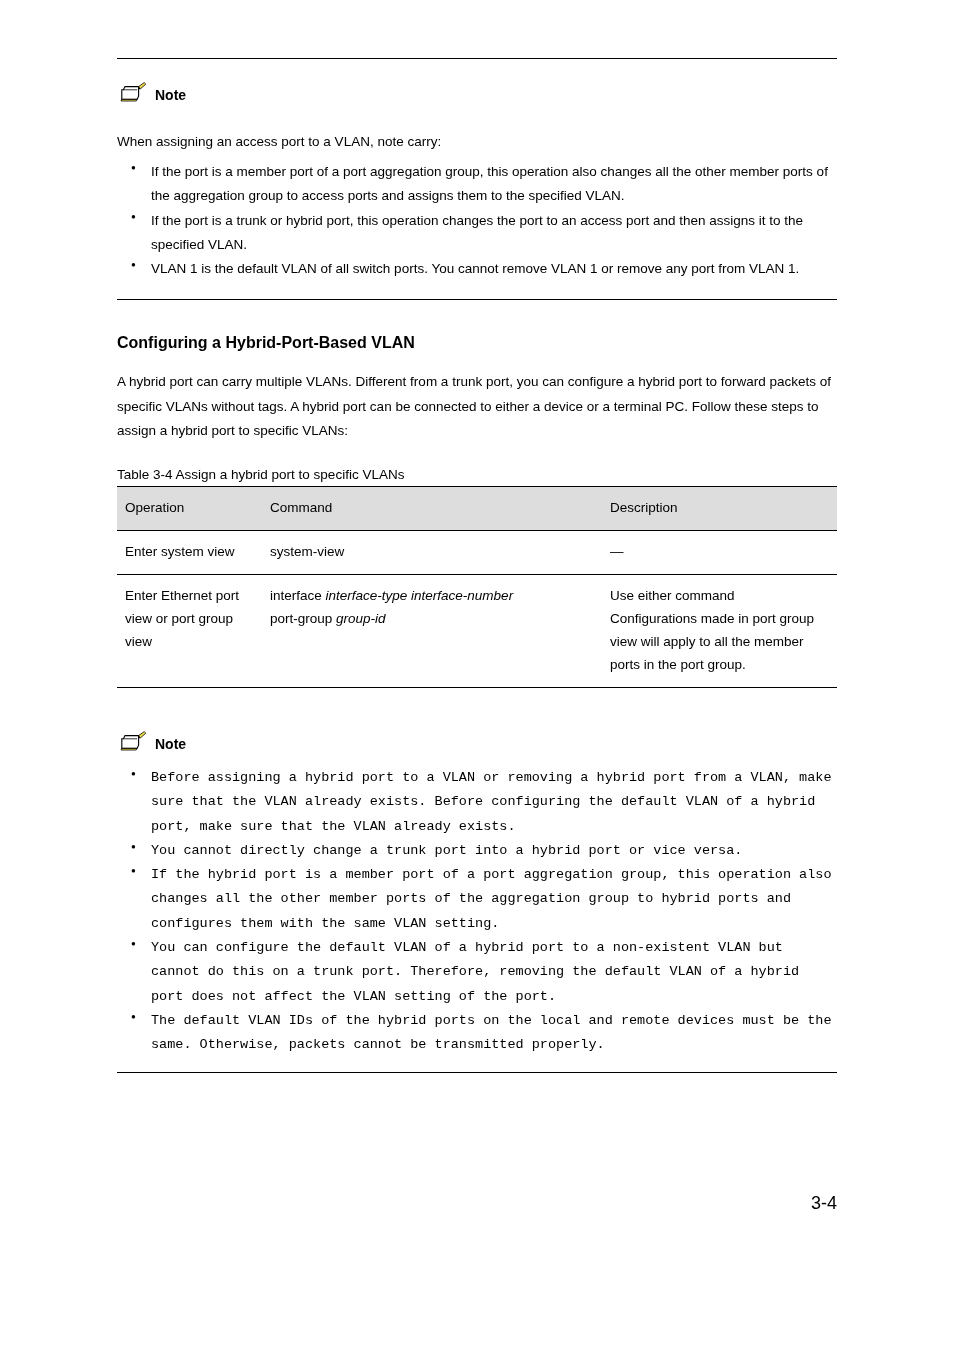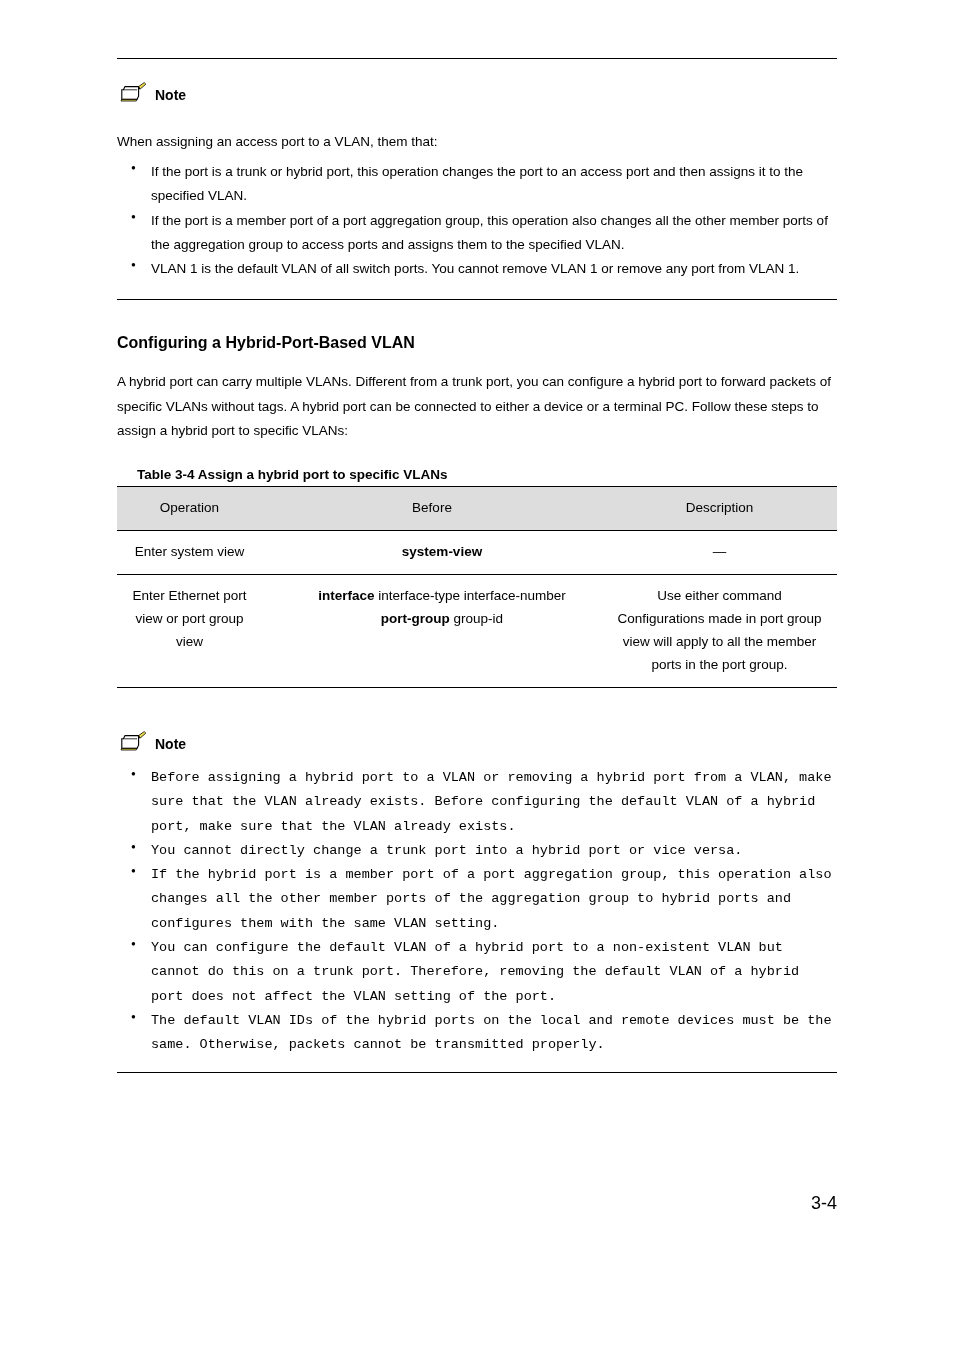--- a/index.html
+++ b/index.html
@@ -19,33 +19,33 @@
   ul.bullets { list-style: none; padding-left: 34px; }
   ul.bullets li { position: relative; padding-left: 0; font-size: 13.5px; line-height: 1.8; margin-bottom: 0; }
   ul.bullets li::before {
     content: "●"; position: absolute; left: -20px; top: 1px; font-size: 8px;
   }
   .note-end-rule { border-top: 1.5px solid #000; margin-top: 18px; margin-bottom: 30px; }
   h2.section-title { font-size: 16px; font-weight: bold; margin-top: 34px; margin-bottom: 18px; }
   p.body { font-size: 13.5px; line-height: 1.8; margin-bottom: 4px; }
   .table-caption { font-size: 13.5px; margin-top: 24px; margin-bottom: 4px; }
   table.cfg { width: 100%; border-collapse: collapse; font-size: 13.5px; }
-  table.cfg th, table.cfg td { text-align: center; padding: 10px 8px; vertical-align: top; line-height: 1.7; }
+  table.cfg th, table.cfg td { text-align: left; padding: 10px 8px; vertical-align: top; line-height: 1.7; }
   table.cfg th { background: #ddd; font-weight: normal; border-bottom: 1px solid #000; }
   table.cfg thead tr th { border-top: 1.5px solid #000; }
   table.cfg td { border-bottom: 1px solid #000; }
   table.cfg col.c1 { width: 145px; }
   table.cfg col.c2 { width: 340px; }
   table.cfg col.c3 { width: auto; }
   .note-block-2 { margin-top: 42px; }
   .note-block-2 .note-heading { margin-bottom: 8px; }
   .note-block-2 ul.bullets { margin-top: 1px; font-family: Liberation Mono, monospace; }
   .note-end-rule-2 { border-top: 1px solid #000; margin-top: 14px; }
-  .bold { font-weight: bold; margin-left: 20px; }
-  .mono-arg { }
+  .bold { font-weight: normal; }
+  .mono-arg { font-style: italic; }
   .page-num { text-align: right; font-size: 18px; margin-top: 120px; }
 </style>
 </head>
 <body>
 
 <div class="page">
 
   <div class="top-rule"></div>
 
   <div class="note-block">
@@ -57,24 +57,24 @@
             <path d="M5 8 L22 8" stroke="#000" stroke-width="1"></path>
             <path d="M2 22 L21 22 L22 20 L3 20 Z" fill="#f4e04d" stroke="#000" stroke-width="1"></path>
             <path d="M24 4 L31 -1 L33 1 L26 7 Z" fill="#f4e04d" stroke="#000" stroke-width="1"></path>
             <path d="M24 4 L26 7 L23 8 Z" fill="#000"></path>
           </g>
         </svg>
       </span>
       <span class="label">Note</span>
     </div>
 
-    <div class="intro-line">When assigning an access port to a VLAN, them that:</div>
+    <div class="intro-line">When assigning an access port to a VLAN, note carry:</div>
     <ul class="bullets">
+      <li>If the port is a member port of a port aggregation group, this operation also changes all the other member ports of the aggregation group to access ports and assigns them to the specified VLAN.</li>
       <li>If the port is a trunk or hybrid port, this operation changes the port to an access port and then assigns it to the specified VLAN.</li>
-      <li>If the port is a member port of a port aggregation group, this operation also changes all the other member ports of the aggregation group to access ports and assigns them to the specified VLAN.</li>
       <li>VLAN 1 is the default VLAN of all switch ports. You cannot remove VLAN 1 or remove any port from VLAN 1.</li>
     </ul>
     <div class="note-end-rule"></div>
   </div>
 
   <h2 class="section-title">Configuring a Hybrid-Port-Based VLAN</h2>
 
   <p class="body">A hybrid port can carry multiple VLANs. Different from a trunk port, you can configure a hybrid port to forward packets of specific VLANs without tags. A hybrid port can be connected to either a device or a terminal PC. Follow these steps to assign a hybrid port to specific VLANs:</p>
 
   <div class="table-caption">
@@ -83,21 +83,21 @@
 
   <table class="cfg">
     <colgroup>
         <col class="c1">
         <col class="c2">
         <col class="c3">
       </colgroup>
     <thead>
       <tr>
         <th>Operation</th>
-        <th>Before</th>
+        <th>Command</th>
         <th>Description</th>
       </tr>
     </thead>
     <tbody>
       <tr>
         <td>Enter system view</td>
         <td><span class="bold">system-view</span></td>
         <td>—</td>
       </tr>
       <tr>

